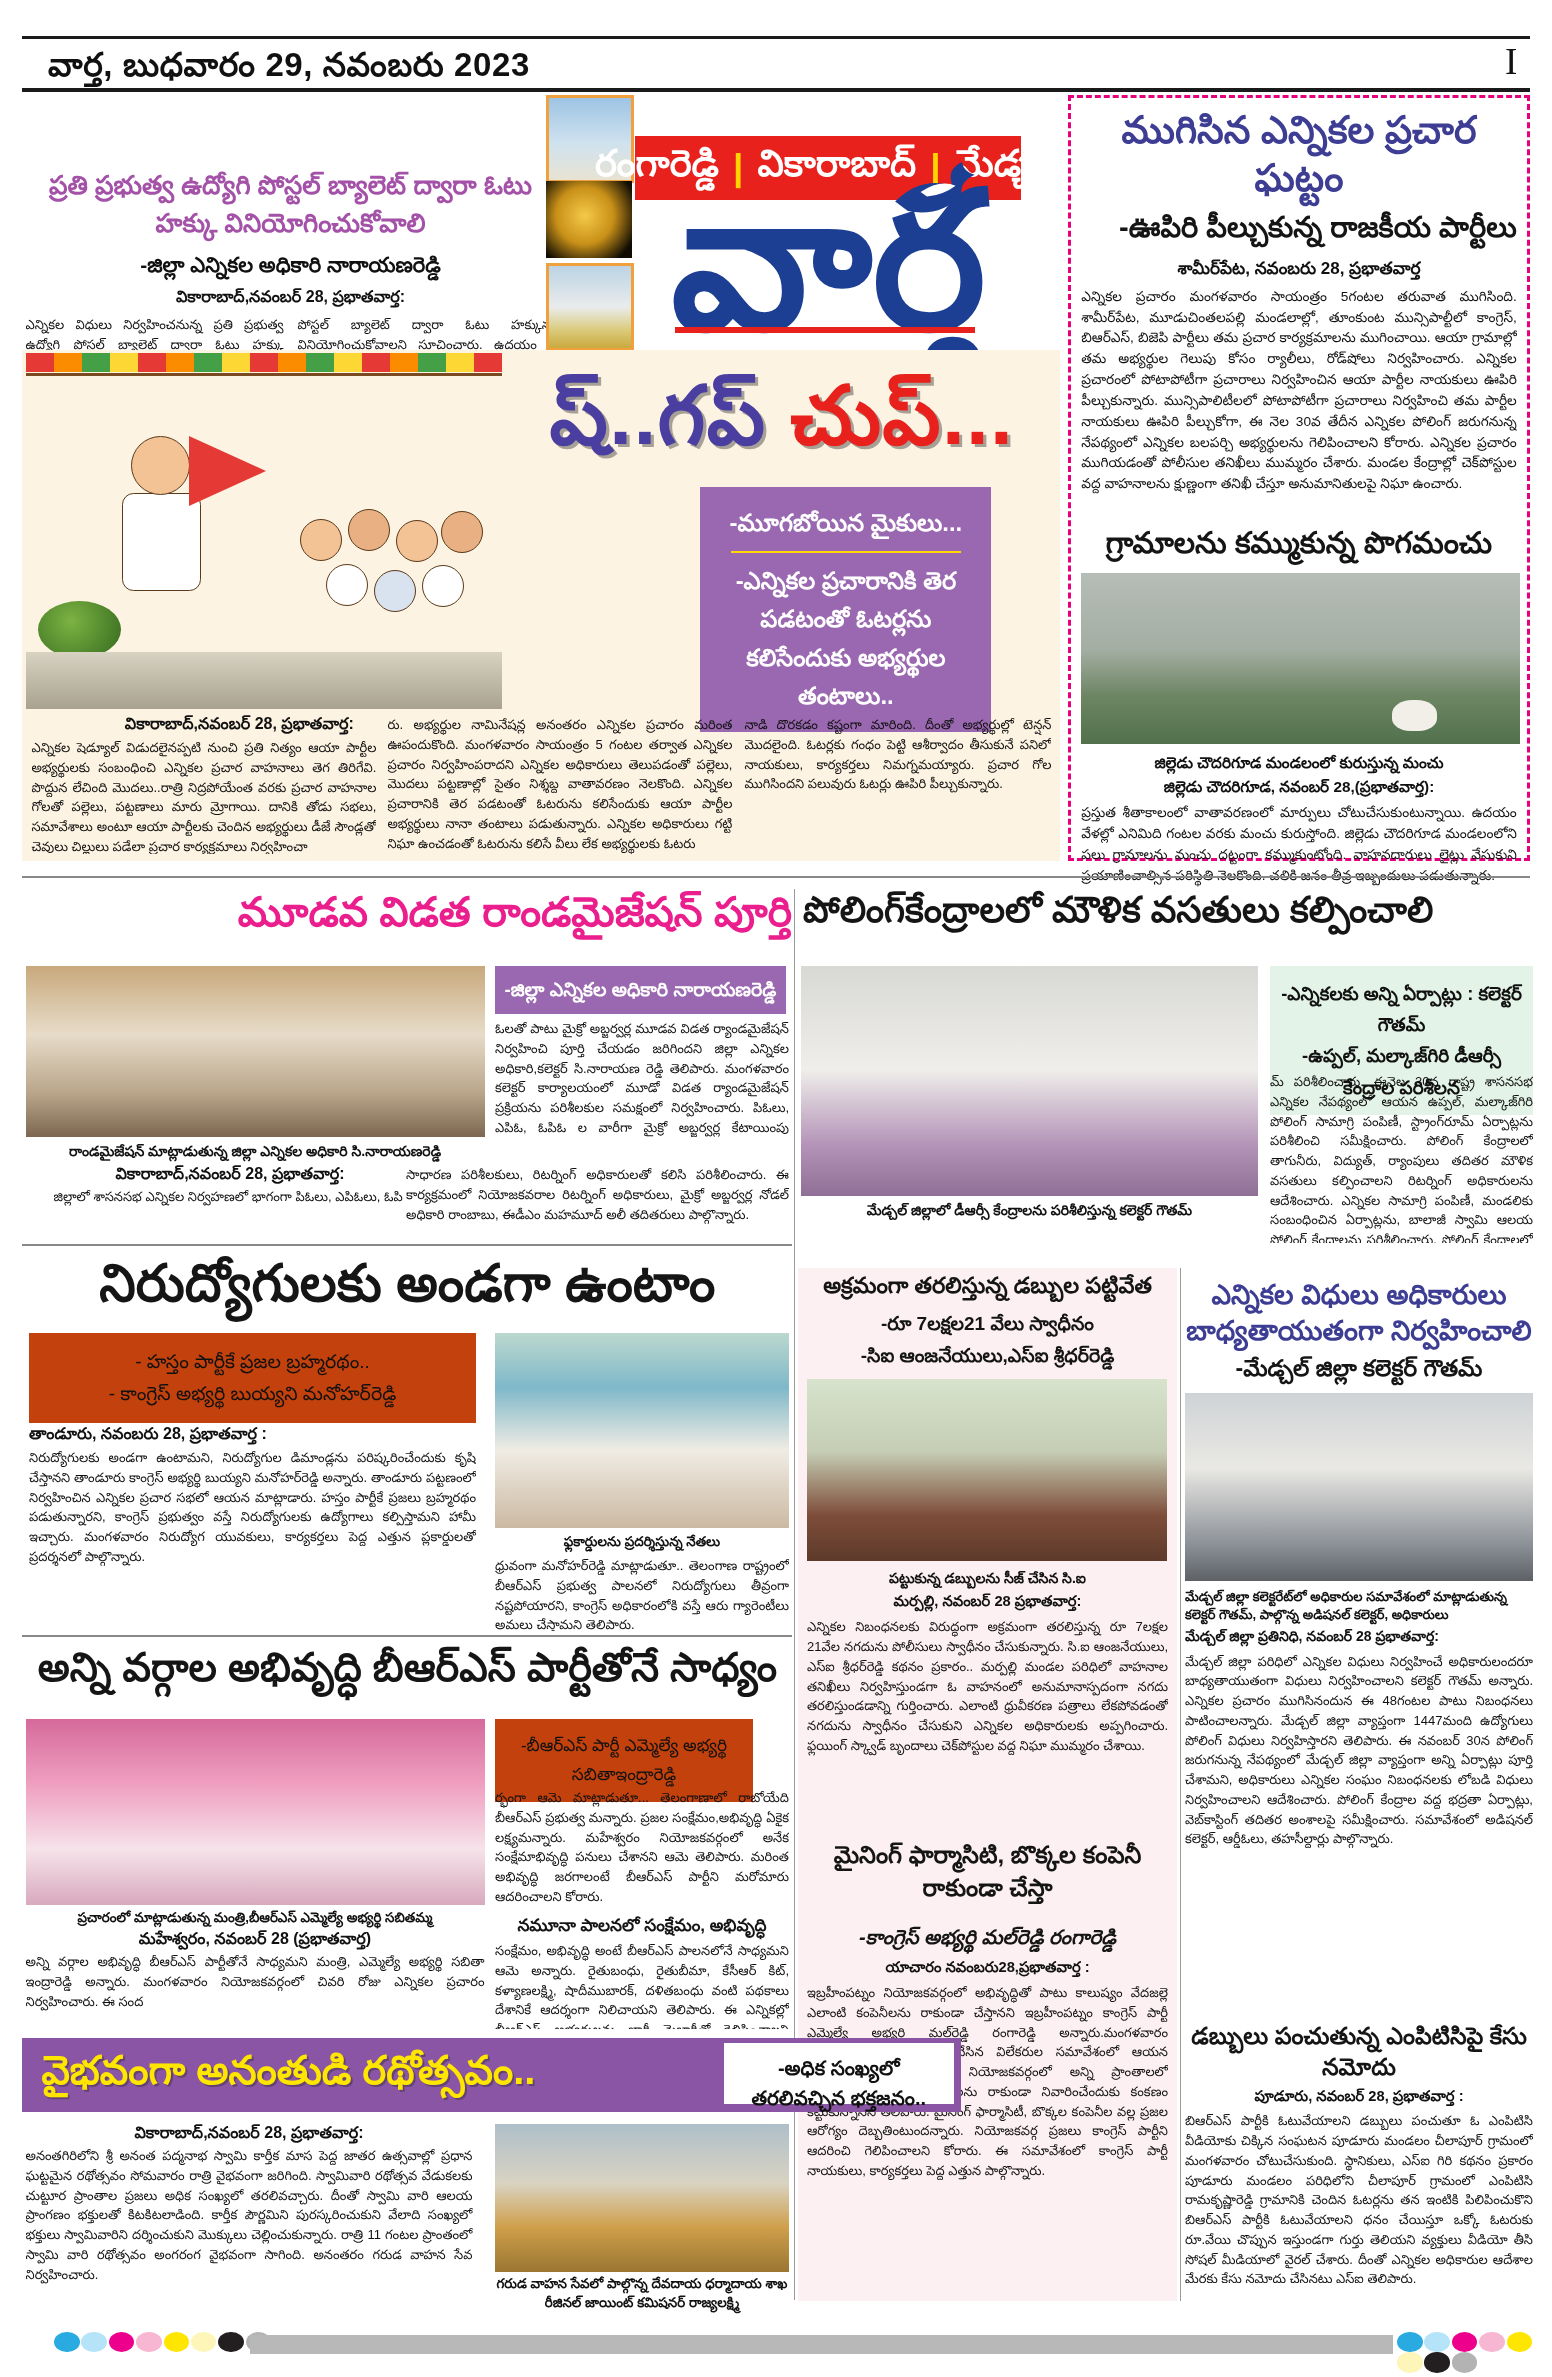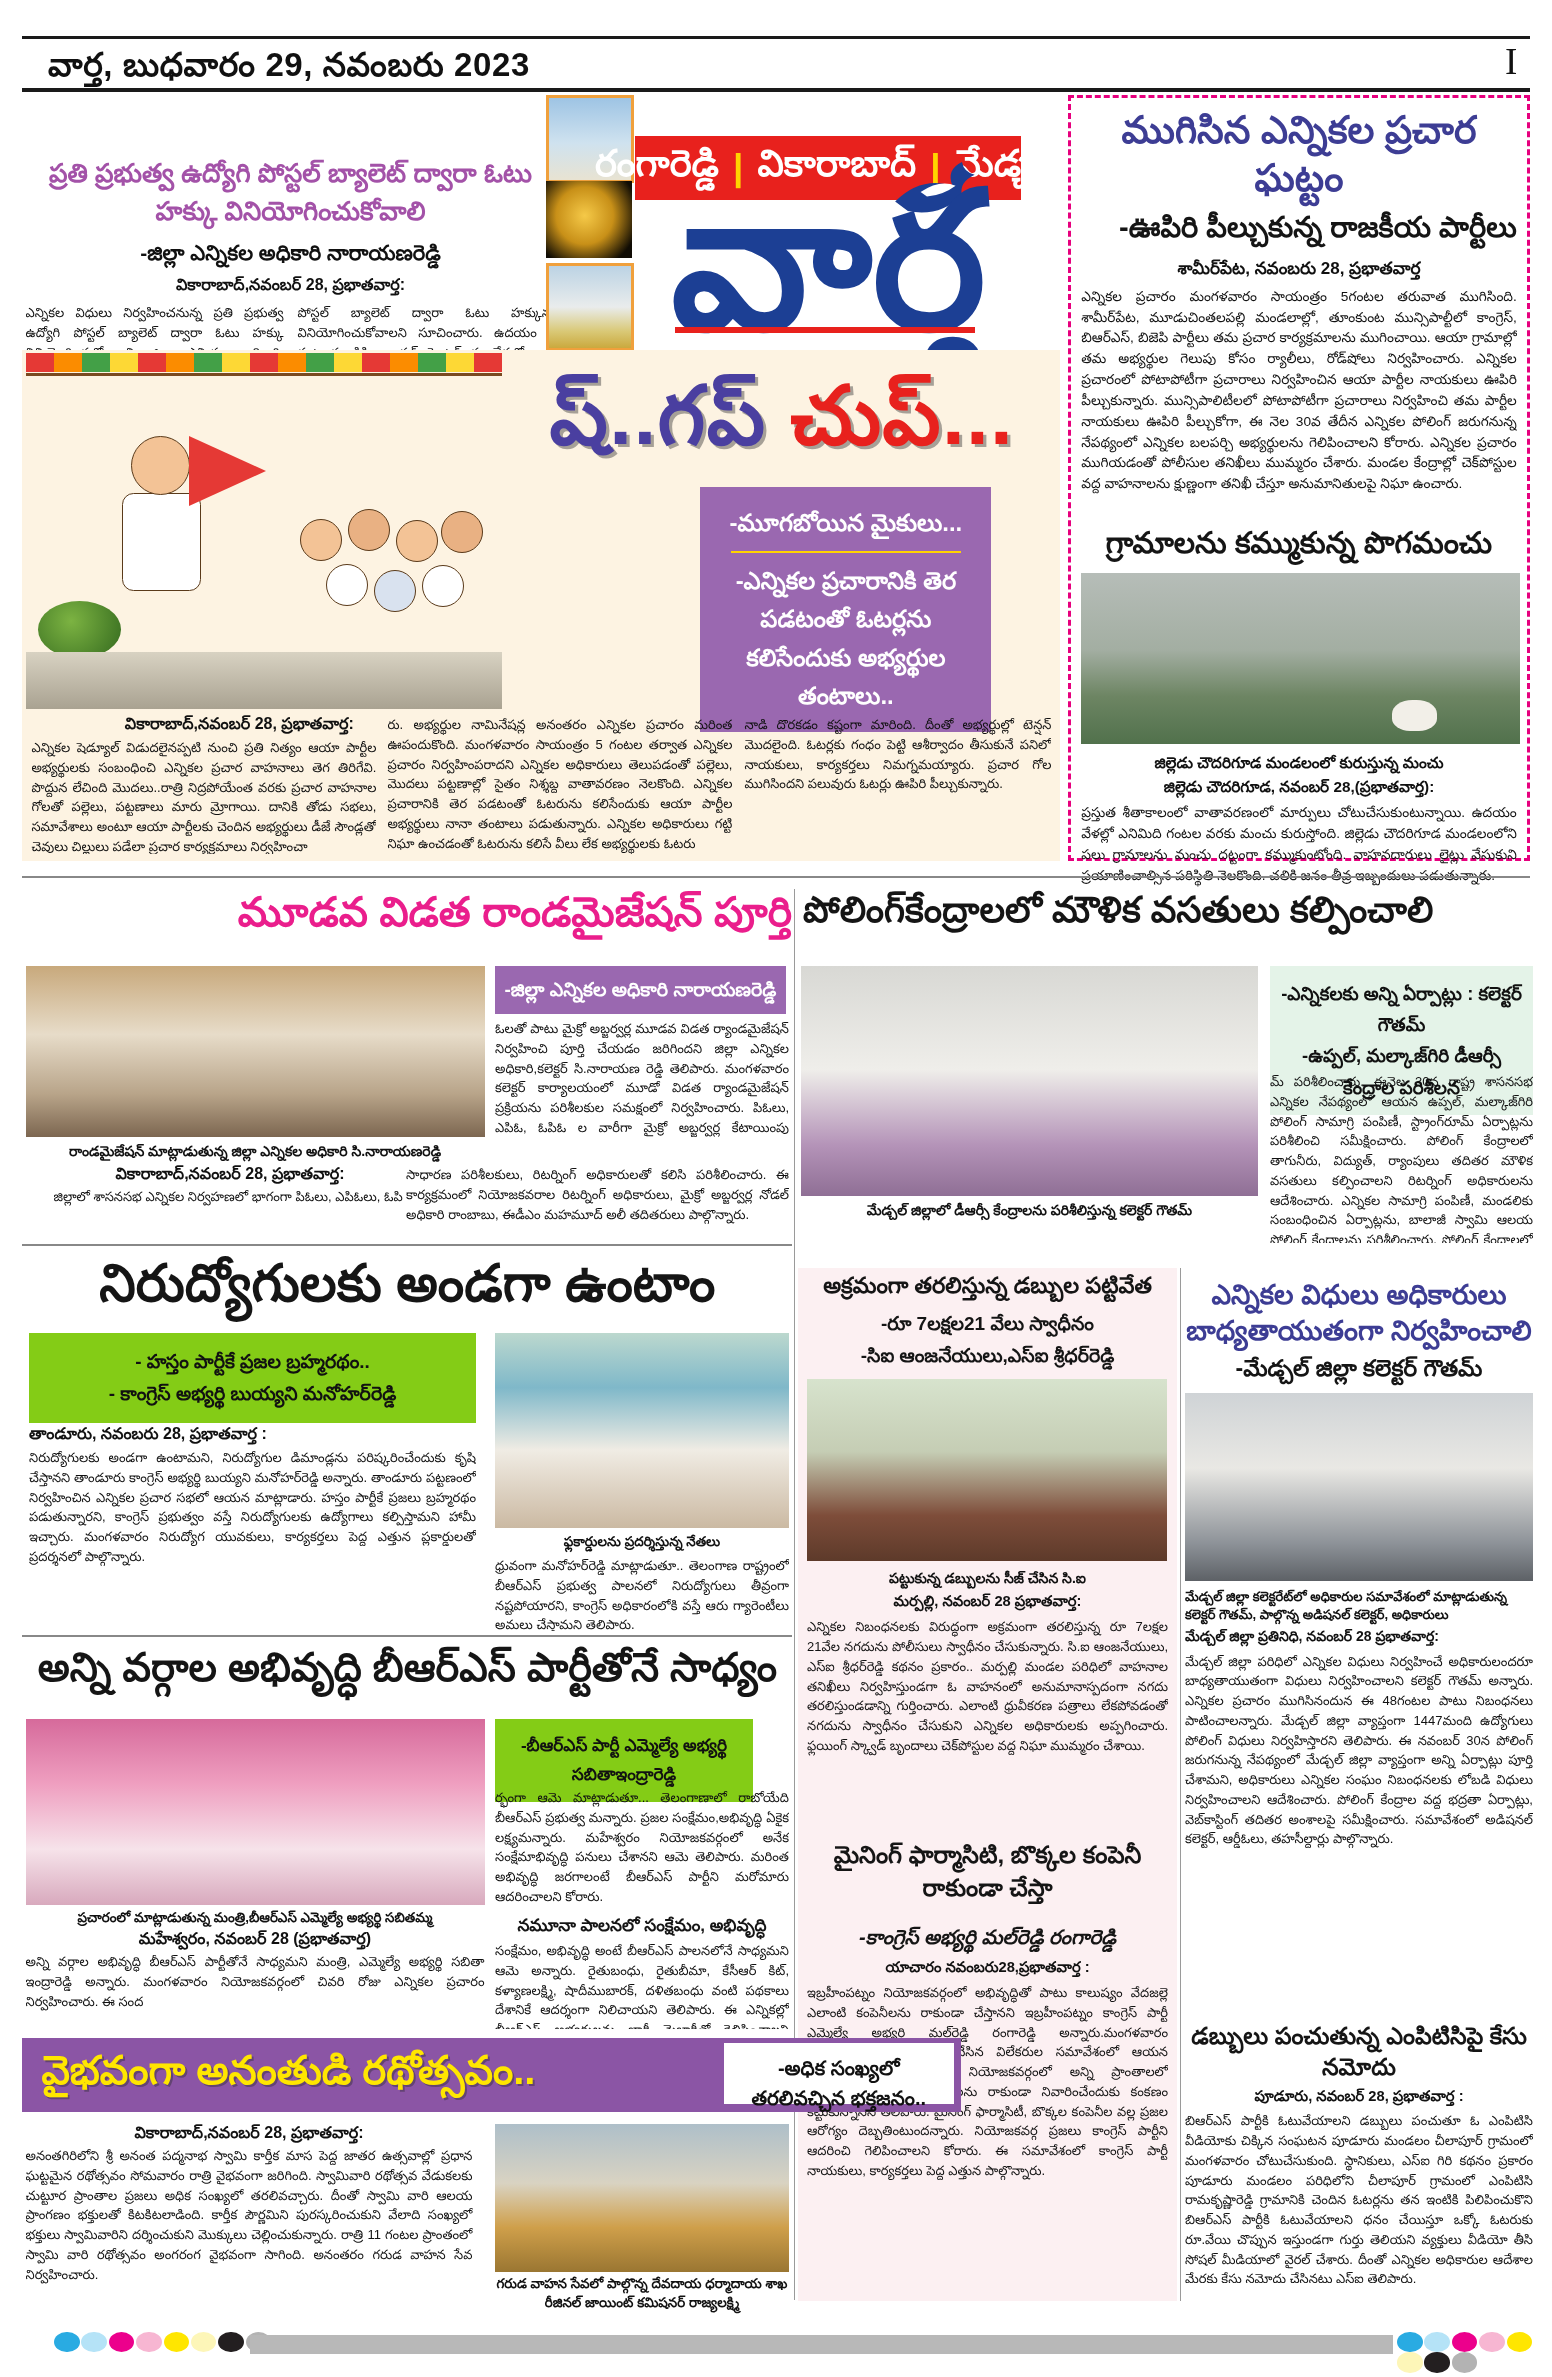--- a/index.html
+++ b/index.html
@@ -26,21 +26,21 @@
   .bigshout .p1{color:#4a3fa0;}
   .bigshout .p2{color:#e8211d;}
   .purplebox{background:#9a68b0;color:#fff;font-weight:bold;font-size:24px;
              line-height:1.6;padding:16.6px 11.5px;text-align:center;}
   .purplebox .divider{border:none;border-top:2.6px solid #ffd400;margin:9px 19px;}
   .h-blue{color:#3d3d94;font-weight:bold;}
   .h-magenta{color:#ea1e8c;font-weight:bold;}
   .h-black{color:#151515;font-weight:bold;}
   .greenbox{background:#e4f3e8;font-weight:bold;font-size:18.5px;line-height:1.7;
             padding:11.5px 7.7px;text-align:center;}
-  .bluebox{background:#84cc16;font-weight:bold;font-size:19px;line-height:1.7;
+  .bluebox{background:#c2410c;font-weight:normal;font-size:19px;line-height:1.7;
            padding:12.8px 7.7px;text-align:center;}
   .pinkcol{background:#fcf0f2;}
   .caption{font-size:14px;font-weight:bold;line-height:1.4;}
   .ph{position:absolute;overflow:hidden;}
   .ph-temple1{background:linear-gradient(180deg,#9ec4e4 0%,#cfe2ef 55%,#e8e3d2 100%);}
   .ph-gold{background:radial-gradient(circle at 45% 45%,#f5c948 0%,#c89018 45%,#100c04 85%);}
   .ph-temple2{background:linear-gradient(180deg,#bcd3e4 0%,#e9ecec 50%,#d9c875 80%,#caa93e 100%);}
   .ph-border{border:3.8px solid #f0a03c;}
   .ph-fog{background:linear-gradient(180deg,#b6bdb8 0%,#a3aea2 45%,#6d8563 72%,#51714c 100%);}
   .ph-office{background:linear-gradient(180deg,#c8a97c 0%,#e7dcc9 40%,#b8a489 75%,#7c6650 100%);}
@@ -75,21 +75,21 @@
 </head>
 <body>
 
 <div id="page">
 
   <div class="hrule" style="left:22.4px;top:36px;width:1508px;height:3.2px;"></div>
   <div class="abs masthead" style="left:48px;top:46px;width:1022px;">వార్త, బుధవారం 29, నవంబరు 2023</div>
   <div class="abs pageno" style="left:1505px;top:40px;">I</div>
   <div class="hrule" style="left:22.4px;top:88px;width:1508px;height:3.8px;"></div>
 
-  <div class="abs" style="left:25.5px;top:155px;width:530px;">
+  <div class="abs" style="left:25.5px;top:167px;width:530px;">
     <div class="h-purple center">ప్రతి ప్రభుత్వ ఉద్యోగి పోస్టల్ బ్యాలెట్ ద్వారా ఓటు హక్కు వినియోగించుకోవాలి</div>
     <div class="byline center" style="margin-top:10.2px;">-జిల్లా ఎన్నికల అధికారి నారాయణరెడ్డి</div>
     <div class="dateline center" style="margin-top:6.4px;">వికారాబాద్,నవంబర్ 28, ప్రభాతవార్త:</div>
     <div class="body-sm just" style="margin-top:5.1px;column-count:2;column-gap:14px;height:147px;overflow:hidden;">ఎన్నికల విధులు నిర్వహించనున్న ప్రతి ప్రభుత్వ ఉద్యోగి పోస్టల్ బ్యాలెట్ ద్వారా ఓటు హక్కు వినియోగించుకోవాలని జిల్లా ఎన్నికల అధికారి, కలెక్టర్ సి.నారాయణరెడ్డి ఒక ప్రకటనలో తెలిపారు. బుధవారం ఎన్నికల విధులు నిర్వహించే ఉద్యోగులు ఉదయం 8 గంటలకు ఫెసిలిటేషన్ సెంటర్ కు వెళ్లి పోస్టల్ బ్యాలెట్ ద్వారా ఓటు హక్కును వినియోగించుకోవాలని సూచించారు. ఉదయం 9 గంటలకు డిస్ట్రిబ్యూషన్ సెంటర్ కు చేరుకోవాలని తెలిపారు. విధులకు అనుమతి లేకుండా గైరుహాజరు అయినట్లయితే ఎన్నికల నిబంధనల ప్రకారం తీవ్ర చర్యలు తీసుకోవడం జరుగుతుందని హెచ్చరించారు.</div>
   </div>
 
   <div class="ph ph-temple1 ph-border" style="left:546px;top:95px;width:82px;height:82px;"></div>
   <div class="ph ph-gold" style="left:546px;top:181px;width:86px;height:77px;"></div>
   <div class="ph ph-temple2 ph-border" style="left:546px;top:263px;width:82px;height:82px;"></div>
 

